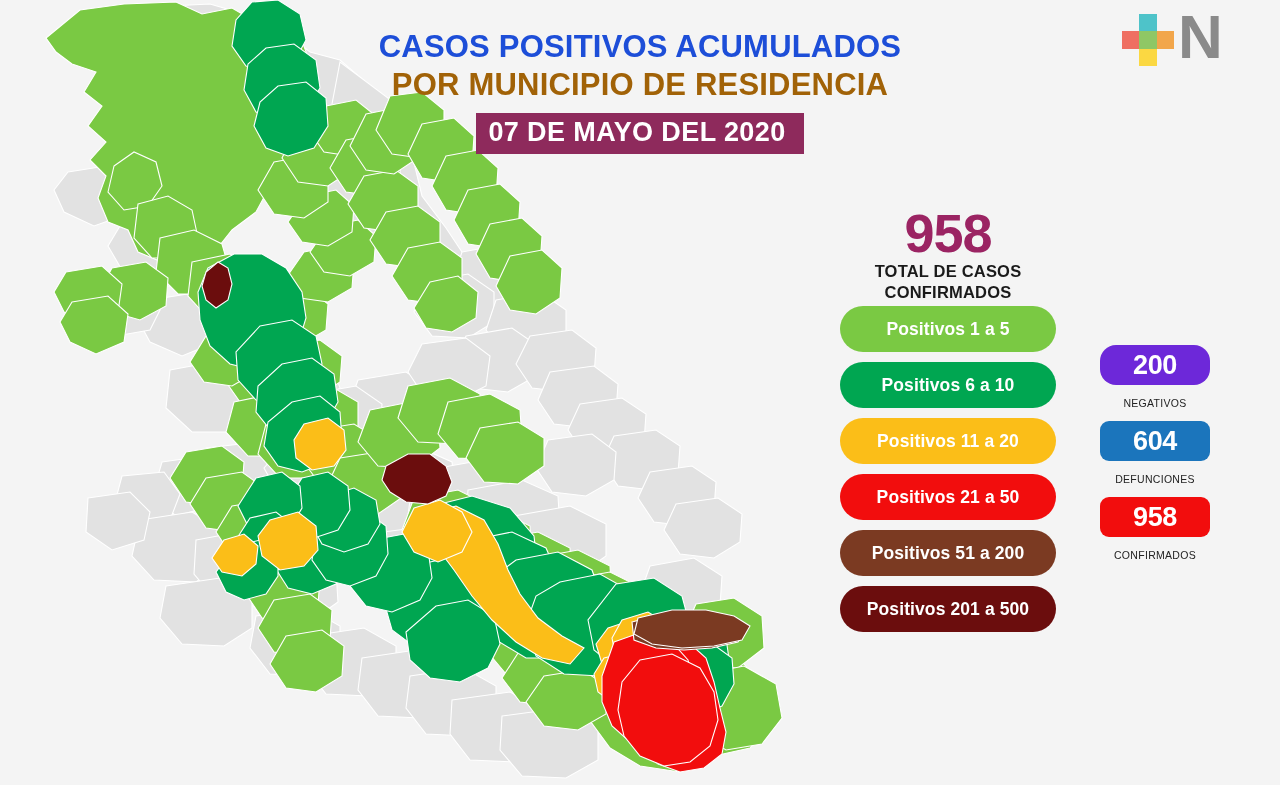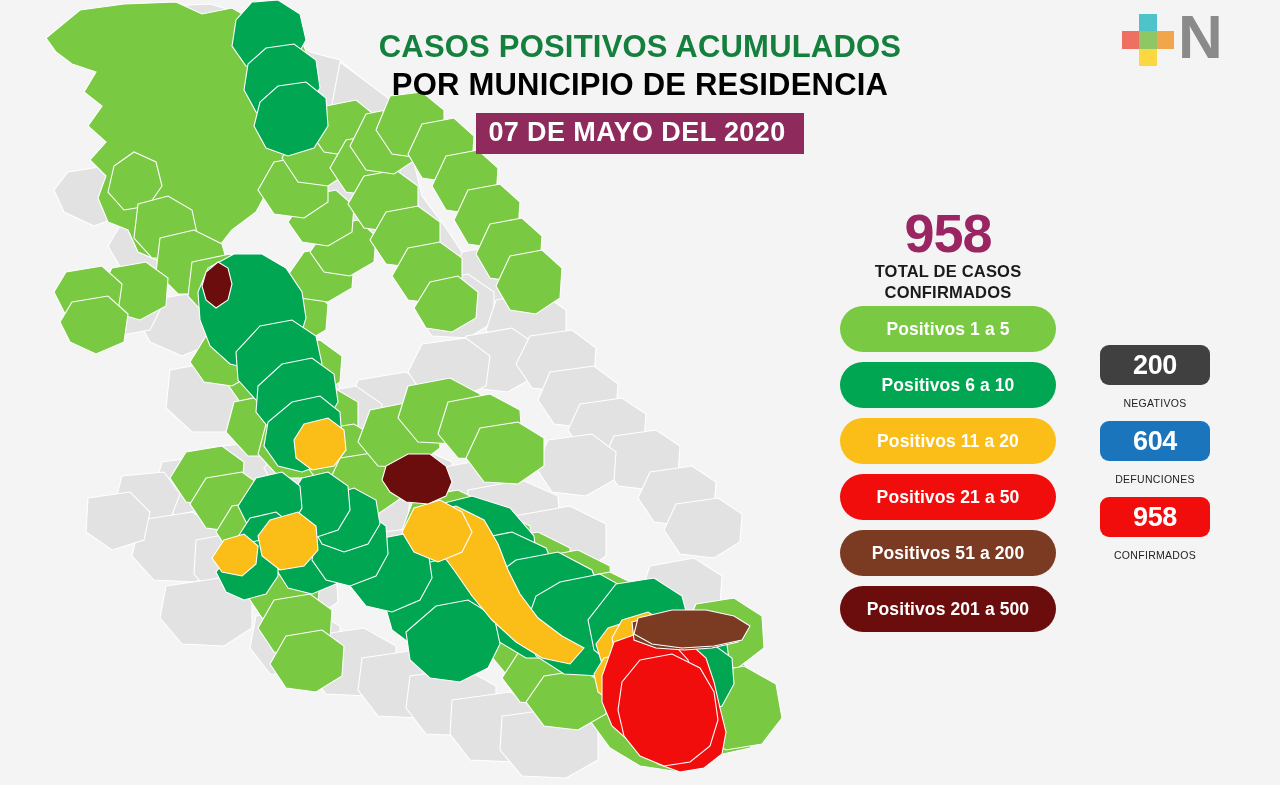--- a/index.html
+++ b/index.html
@@ -410,22 +410,22 @@
       <span class="lc-top" style="background:#4ec3c9"></span>
       <span class="lc-left" style="background:#ef6f62"></span>
       <span class="lc-center" style="background:#8fc765"></span>
       <span class="lc-right" style="background:#f2a64b"></span>
       <span class="lc-bottom" style="background:#fbd842"></span>
     </div>
     <div id="logo-n" style="color: rgb(138, 138, 138);">N</div>
   </div>
 
   <div id="title-block">
-    <div class="title-line" style="color: #15803d;">CASOS POSITIVOS ACUMULADOS</div>
-    <div class="title-line" style="color: #000000;">POR MUNICIPIO DE RESIDENCIA</div>
+    <div class="title-line" style="color: #1d4ed8;">CASOS POSITIVOS ACUMULADOS</div>
+    <div class="title-line" style="color: #a16207;">POR MUNICIPIO DE RESIDENCIA</div>
     <div id="date-badge" style="background: rgb(142, 42, 92);">07 DE MAYO DEL 2020</div>
   </div>
 
   <div id="legend">
     <div id="total-number" style="color: rgb(155, 36, 99);">958</div>
     <div id="total-caption">
       <div>TOTAL DE CASOS</div>
       <div>CONFIRMADOS</div>
     </div>
     <div id="legend-pills">
@@ -445,21 +445,21 @@
           <span>Positivos 51 a 200</span>
         </div>
         <div class="legend-pill" style="background: rgb(107, 13, 13);">
           <span>Positivos 201 a 500</span>
         </div>
       </div>
   </div>
 
   <div id="stats">
       <div class="stat-group">
-        <div class="stat-box" style="background: #404040;">200</div>
+        <div class="stat-box" style="background: #6d28d9; border-radius: 16px;">200</div>
         <div class="stat-label">NEGATIVOS</div>
       </div>
       <div class="stat-group">
         <div class="stat-box" style="background: rgb(27, 117, 188);">604</div>
         <div class="stat-label">DEFUNCIONES</div>
       </div>
       <div class="stat-group">
         <div class="stat-box" style="background: rgb(242, 13, 13);">958</div>
         <div class="stat-label">CONFIRMADOS</div>
       </div>

